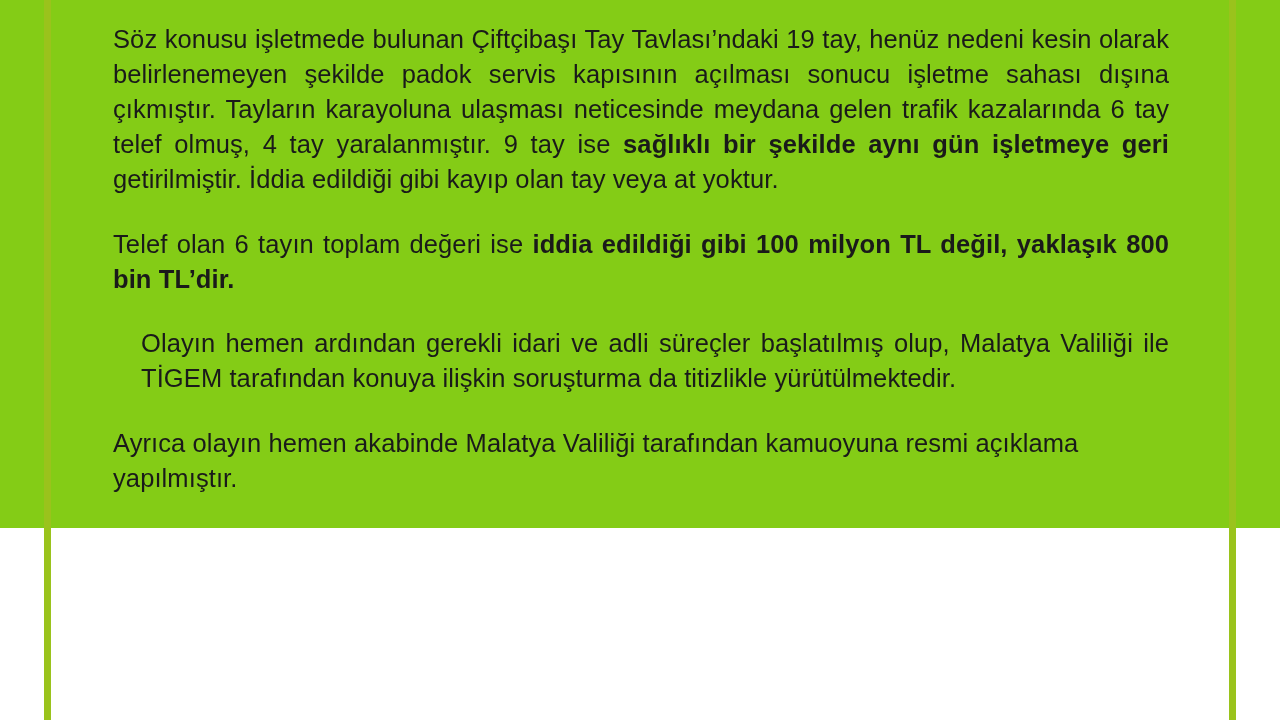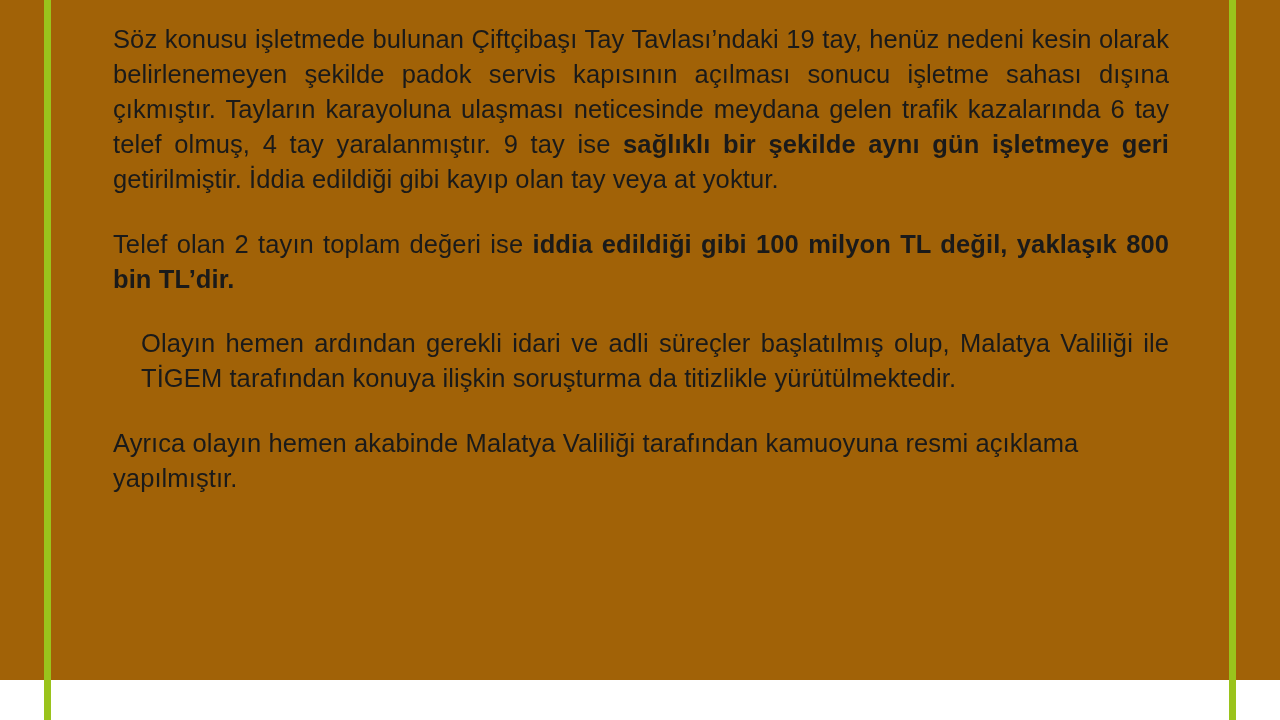--- a/index.html
+++ b/index.html
@@ -9,22 +9,22 @@
   body {
     width: 1280px;
     height: 720px;
     background: #ffffff;
     font-family: "Liberation Sans", sans-serif;
     overflow: hidden;
   }
   .slide {
     position: relative;
     width: 1280px;
-    height: 680px;
-    background: #a16207;
+    height: 528px;
+    background: #84cc16;
     box-sizing: border-box;
   }
   .rule-left {
     position: absolute;
     left: 44px;
     top: 0;
     width: 7px;
     height: 720px;
     background: #9ac31c;
   }
@@ -64,18 +64,18 @@
 </head>
 <body style="background: rgb(255, 255, 255);">
 
 <div class="slide">
 
   <div class="rule-left" style="background: rgb(154, 195, 28);"></div>
   <div class="rule-right" style="background: rgb(154, 195, 28);"></div>
 
   <div class="content">
     <p class="para" style="color: rgb(26, 26, 26);"><span>Söz konusu işletmede bulunan Çiftçibaşı Tay Tavlası’ndaki 19 tay, henüz nedeni kesin olarak belirlenemeyen şekilde padok servis kapısının açılması sonucu işletme sahası dışına çıkmıştır. Tayların karayoluna ulaşması neticesinde meydana gelen trafik kazalarında 6 tay telef olmuş, 4 tay yaralanmıştır. 9 tay ise </span><b>sağlıklı bir şekilde aynı gün işletmeye geri</b><span> getirilmiştir. İddia edildiği gibi kayıp olan tay veya at yoktur.</span></p>
-    <p class="para" style="color: rgb(26, 26, 26);"><span>Telef olan 2 tayın toplam değeri ise </span><b>iddia edildiği gibi 100 milyon TL değil, yaklaşık 800 bin TL’dir.</b></p>
+    <p class="para" style="color: rgb(26, 26, 26);"><span>Telef olan 6 tayın toplam değeri ise </span><b>iddia edildiği gibi 100 milyon TL değil, yaklaşık 800 bin TL’dir.</b></p>
     <p class="para" style="color: rgb(26, 26, 26); margin-left: 28px;"><span>Olayın hemen ardından gerekli idari ve adli süreçler başlatılmış olup, Malatya Valiliği ile TİGEM tarafından konuya ilişkin soruşturma da titizlikle yürütülmektedir.</span></p>
     <p class="para no-justify" style="color: rgb(26, 26, 26);"><span>Ayrıca olayın hemen akabinde Malatya Valiliği tarafından kamuoyuna resmi açıklama yapılmıştır.</span></p>
   </div>
 
 </div>
 
 </body></html>

